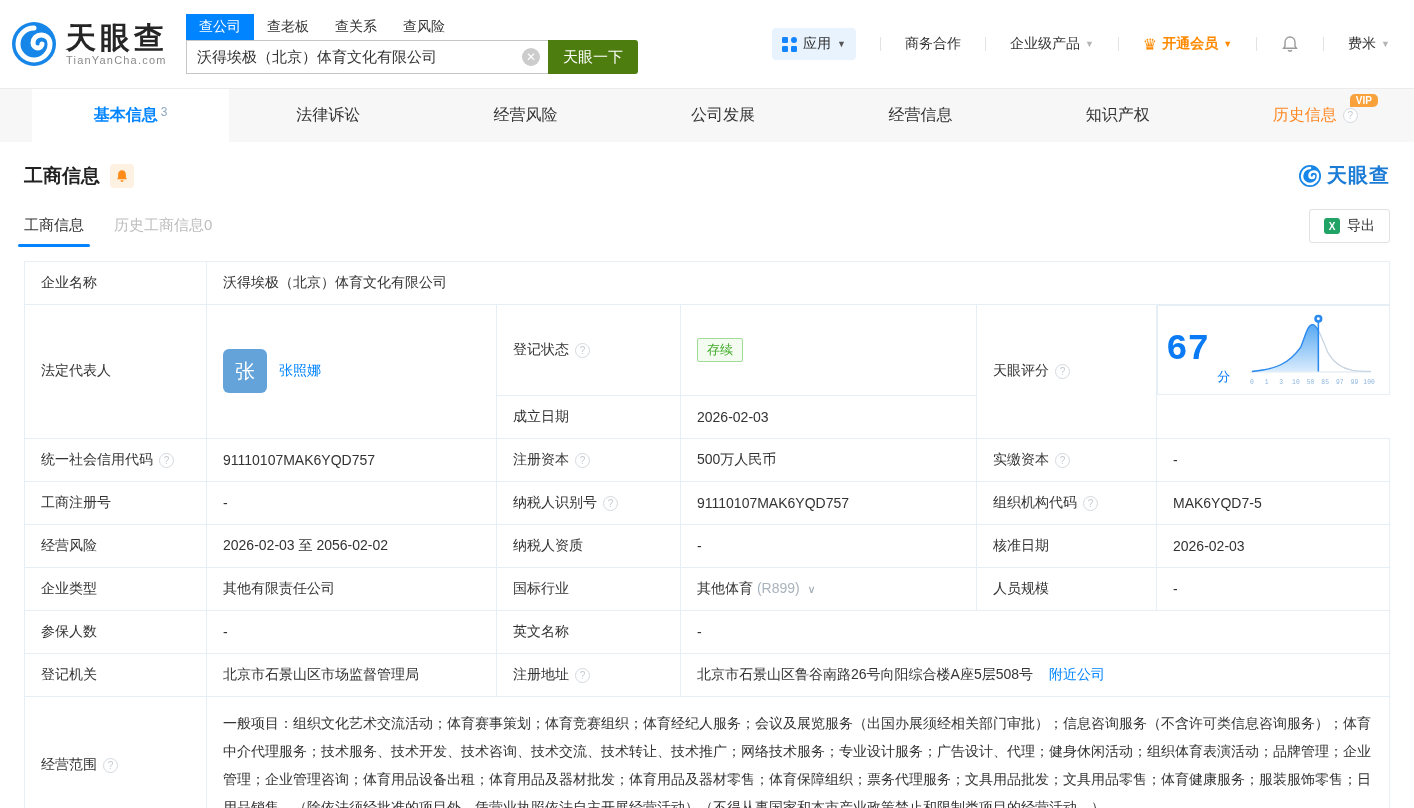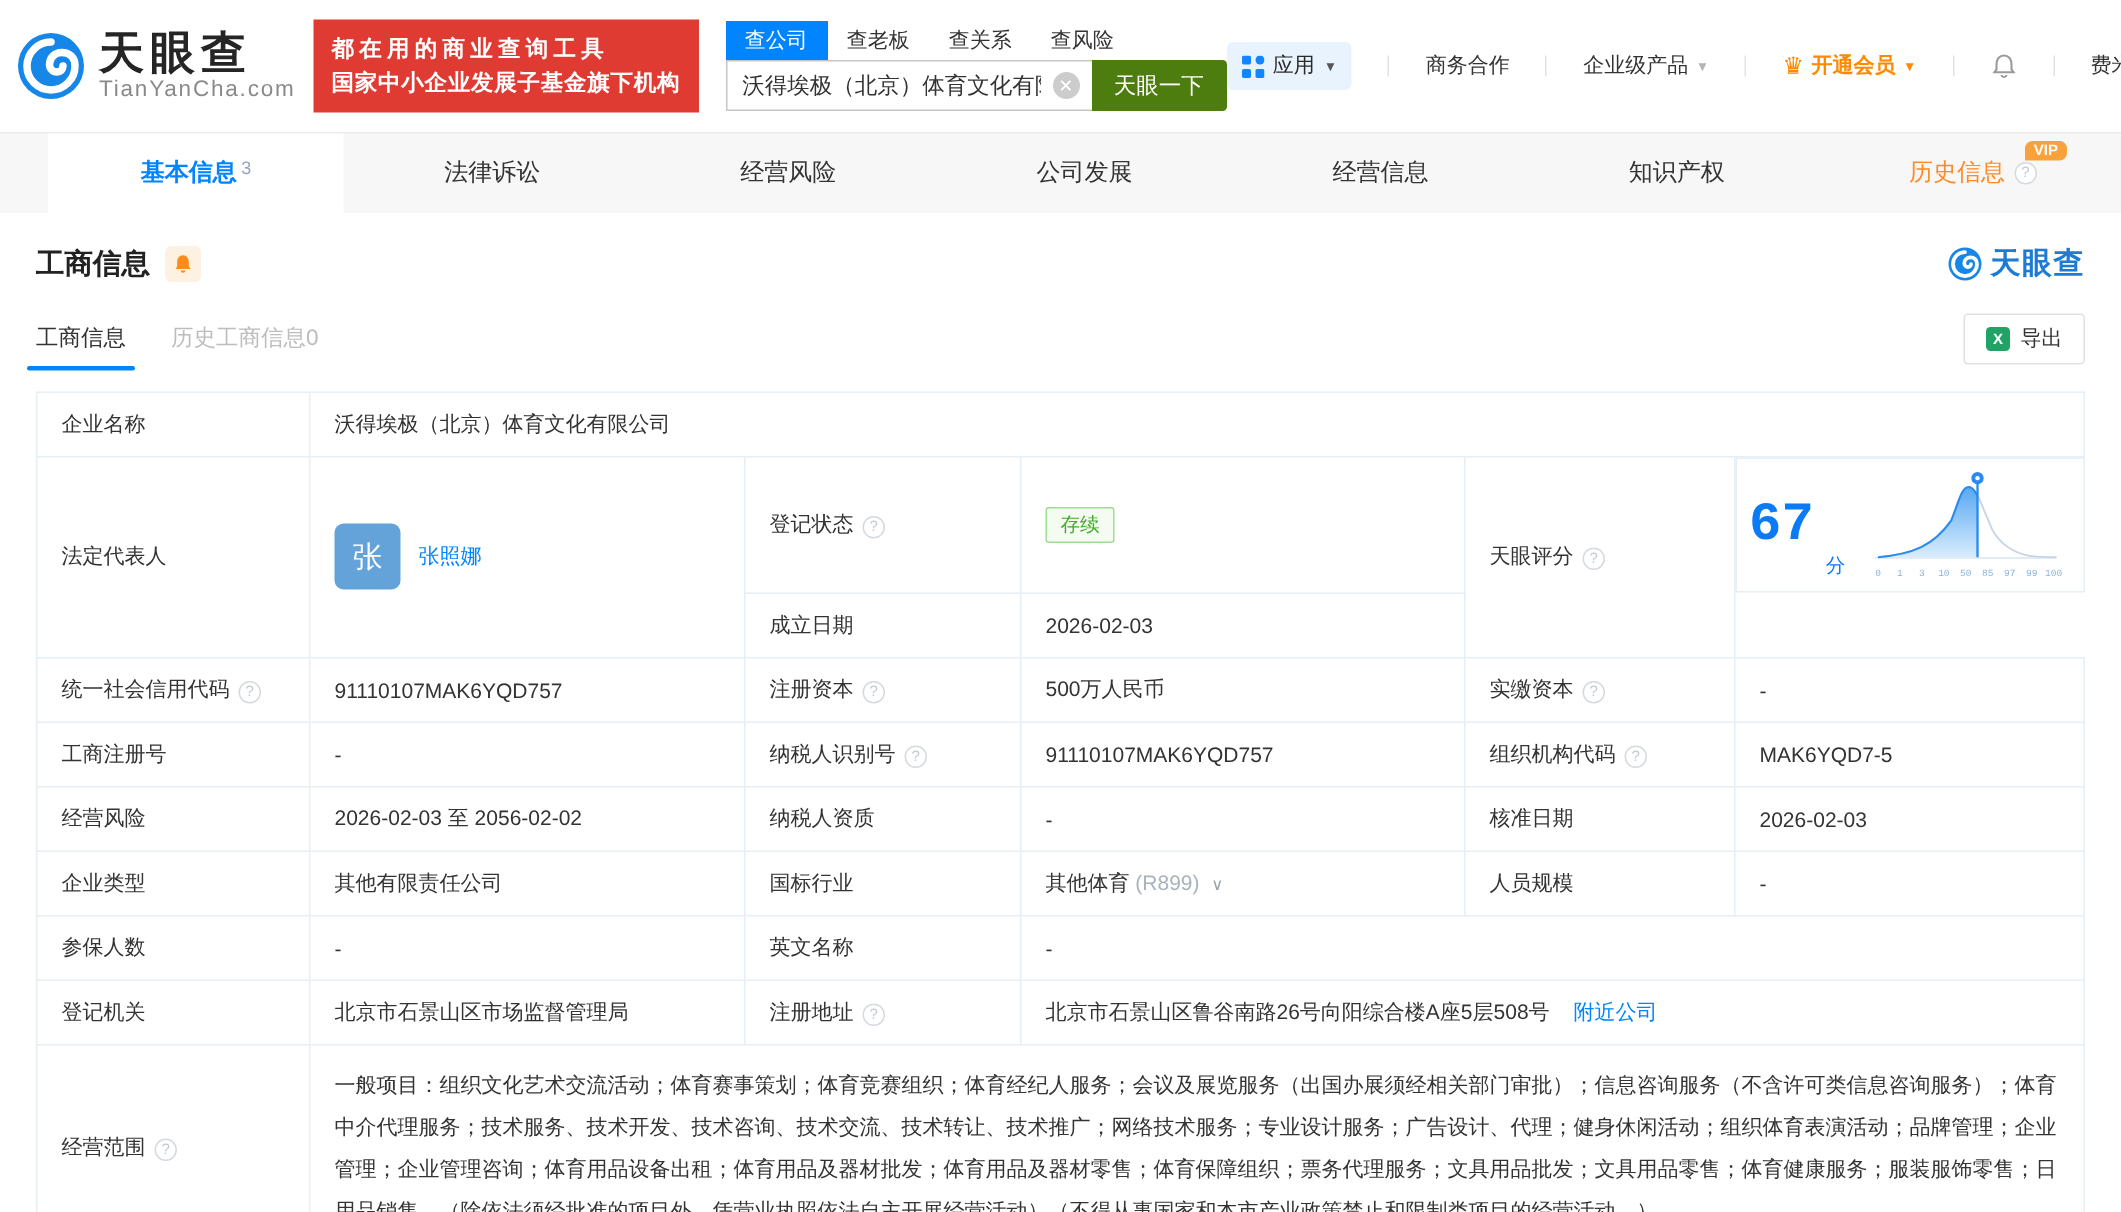--- a/index.html
+++ b/index.html
@@ -5,21 +5,21 @@
   * { margin:0; padding:0; box-sizing:border-box; }
   html,body { width:1414px; height:808px; overflow:hidden; background:#fff;
     font-family:"Liberation Sans","DejaVu Sans",sans-serif; color:#333; }
 
   
   .header { height:88px; display:flex; align-items:center; padding:0 24px 0 10px; background:#fff; }
   .logo { display:flex; align-items:center; cursor:pointer; }
   .logo svg { width:48px; height:48px; }
   .logo-text { margin-left:8px; display:flex; flex-direction:column; }
   .logo-cn { font-size:30px; font-weight:bold; color:#252525; letter-spacing:4px; line-height:1.05; }
-  .logo-en { font-size:15px; color:#8a8a8a; letter-spacing:1.2px; }
+  .logo-en { font-size:11px; color:#8a8a8a; letter-spacing:1.2px; }
   .banner { margin-left:12px; background:#e03b33; color:#fff; padding:8px 12px; font-weight:bold;
     font-size:15px; line-height:1.55; white-space:nowrap; }
   .banner .l1 { letter-spacing:3.5px; }
   .banner .l2 { letter-spacing:0.5px; }
 
   .search-wrap { margin-left:18px; width:452px; }
   .search-tabs { display:flex; align-items:flex-end; font-size:14px; }
   .stab { padding:4px 13px; color:#333; cursor:pointer; }
   .stab.active { background:#0084ff; color:#fff; }
   .search-bar { display:flex; height:34px; position:relative; }
@@ -110,24 +110,20 @@
 <div class="header">
   <div class="logo">
     <svg viewBox="0 0 48 48">
       <circle cx="24" cy="24" r="22" fill="#1687e8"></circle>
       <path d="M24 8 a16 16 0 1 0 16 16 c0-6-4-9-9-9 a8 8 0 0 0 -8 8 a5 5 0 0 0 5 5 a4 4 0 0 0 4-4" fill="none" stroke="#fff" stroke-width="5" stroke-linecap="round"></path>
     </svg>
     <div class="logo-text">
       <span class="logo-cn">天眼查</span>
       <span class="logo-en">TianYanCha.com</span>
     </div>
-  </div>
-  <div class="banner">
-    <div class="l1">都在用的商业查询工具</div>
-    <div class="l2">国家中小企业发展子基金旗下机构</div>
   </div>
 
   <div class="search-wrap">
     <div class="search-tabs">
       <span class="stab active">查公司</span>
       <span class="stab">查老板</span>
       <span class="stab">查关系</span>
       <span class="stab">查风险</span>
     </div>
     <div class="search-bar">

